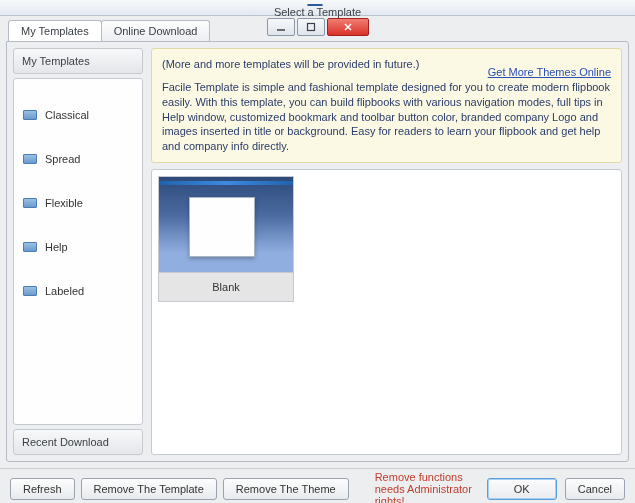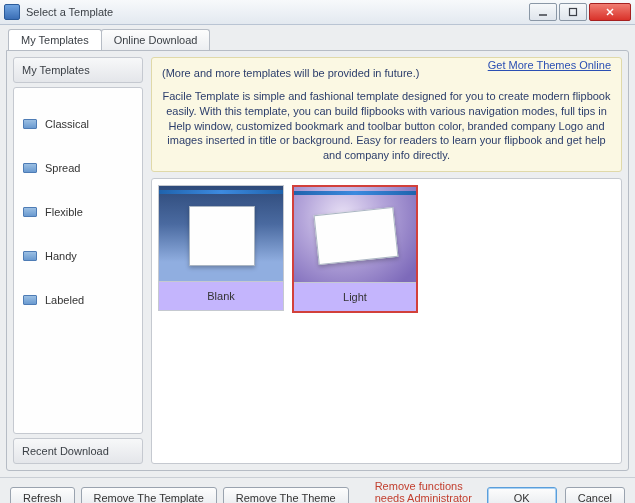--- a/index.html
+++ b/index.html
@@ -1,19 +1,19 @@
 <!DOCTYPE html>
 <html><head>
 <meta charset="utf-8">
 <style>
 * { box-sizing: border-box; margin: 0; padding: 0; font-family: "Segoe UI", Tahoma, sans-serif; font-size: 11px; }
 body { width: 635px; height: 503px; background: #eceef0; overflow: hidden; }
 
 
-.titlebar { height: 16px; background: linear-gradient(#f7f9fb, #e3e9f0); border-bottom: 1px solid #b9c4d3; display: flex; align-items: center; padding: 12px 4px; }
+.titlebar { height: 16px; background: linear-gradient(#f7f9fb, #e3e9f0); border-bottom: 1px solid #b9c4d3; display: flex; align-items: center; padding: 4px 4px; flex-direction: column; }
 .titlebar .appicon { width: 16px; height: 16px; background: linear-gradient(#6fa3e0,#3a6eb5); border: 1px solid #2a5a99; border-radius: 2px; margin-right: 6px; }
 .titlebar .title { color: #3a3f45; flex: 1; }
 .winbtns { display: flex; gap: 2px; }
 .winbtn { width: 28px; height: 18px; border: 1px solid #8a97a6; border-radius: 2px; background: linear-gradient(#f6f8fa,#dfe5ec); display: flex; align-items: center; justify-content: center; color: #3c4048; }
 .winbtn.close { background: linear-gradient(#f07d72,#d9322a); color: #fff; border-color: #a52020; width: 42px; }
 .winbtn svg { width: 10px; height: 10px; }
 
 
 .tabs { display: flex; padding: 4px 8px 0 8px; gap: 0; }
 .tab { padding: 4px 12px; border: 1px solid #b6bcc5; border-bottom: none; background: linear-gradient(#fdfdfd,#eceef1); border-radius: 3px 3px 0 0; color: #3a3f45; margin-right: -1px; cursor: pointer; }
@@ -27,25 +27,25 @@
 .grouplabel { border: 1px solid #c5c9d0; background: linear-gradient(#f7f8f9,#e4e6ea); border-radius: 3px; padding: 6px 8px; color: #3a3f45; }
 .catlist { flex: 1; border: 1px solid #c5c9d0; background: #fefefe; border-radius: 3px; padding: 4px 4px; overflow: auto; }
 .catitem { display: flex; align-items: center; gap: 8px; padding: 5px 4px; color: #333; cursor: pointer; border: 1px solid transparent; border-radius: 2px; margin-bottom: 2px; margin-top: 20px; }
 .catitem.selected { border: 1px solid #d2403b; }
 .caticon { width: 14px; height: 10px; background: linear-gradient(#9bbfe3,#6a9ad0); border: 1px solid #4e7cb5; border-radius: 1px; flex-shrink: 0; }
 .recent { }
 
 
 .rightpane { flex: 1; display: flex; flex-direction: column; gap: 6px; }
 .infobox { border: 1px solid #e0d9a9; background: #fbf8e3; border-radius: 3px; padding: 8px 10px; color: #2b3d6b; position: relative; line-height: 1.35; }
-.infobox .link { position: absolute; top: 0; right: 10px; color: #2b4fb3; text-decoration: underline; cursor: pointer; }
-.infobox .para2 { color: #2b3d6b; margin-top: 8px; text-align: center; }
+.infobox .link { position: absolute; top: 16px; right: 10px; color: #2b4fb3; text-decoration: underline; cursor: pointer; }
+.infobox .para2 { color: #2b3d6b; margin-top: 8px; }
 
 .thumbs { border: 1px solid #c5c9d0; background: #fff; border-radius: 3px; flex: 1; padding: 6px; display: flex; gap: 8px; align-items: flex-start; }
-.thumb { width: 126px; border: 1px solid #c5c9d0; background: #c4b5fd; }
+.thumb { width: 136px; border: 1px solid #c5c9d0; background: #e5e5e5; }
 .thumb.selected { border: 2px solid #d2403b; }
 .thumb .preview { height: 96px; background: linear-gradient(180deg,#2e4a7a 0%,#4a6aa0 40%,#90aee0 80%); position: relative; border-bottom: 1px solid #c5c9d0; overflow: hidden; }
 .thumb .preview .bar { position: absolute; top: 4px; left: 0; right: 0; height: 4px; background: linear-gradient(90deg,#1f63ad,#3d8adf,#1f63ad); }
 .thumb .preview .page { position: absolute; left: 30px; top: 20px; width: 66px; height: 60px; background: #fefefe; border: 1px solid #aab5c2; box-shadow: 0 2px 4px rgba(0,0,0,.25); }
 .thumb .preview.light { background: radial-gradient(circle at 40% 30%, #e8e0f5 0%, #b6a7db 40%, #7d6aba 90%); }
 .thumb .preview.light .page { transform: rotate(-6deg); width: 80px; left: 22px; top: 24px; height: 50px; }
 .thumb .tlabel { text-align: center; padding: 8px 0; color: #333; }
 
 
 .footer { height: 40px; background: #eceef0; border-top: 1px solid #c9ced5; display: flex; align-items: center; padding: 0 10px; gap: 6px; }
@@ -96,21 +96,21 @@
       <div class="catitem">
           <span class="caticon"></span>
           <span>Spread</span>
         </div>
       <div class="catitem">
           <span class="caticon"></span>
           <span>Flexible</span>
         </div>
       <div class="catitem">
           <span class="caticon"></span>
-          <span>Handy</span>
+          <span>Help</span>
         </div>
       <div class="catitem">
           <span class="caticon"></span>
           <span>Labeled</span>
         </div>
     </div>
     <div class="grouplabel recent">Recent Download</div>
   </div>
 
   <div class="rightpane">
@@ -120,27 +120,20 @@
       <div class="para2">Facile Template is simple and fashional template designed for you to create modern flipbook easily. With this template, you can build flipbooks with various navigation modes, full tips in Help window, customized bookmark and toolbar button color, branded company Logo and images inserted in title or background. Easy for readers to learn your flipbook and get help and company info directly.</div>
     </div>
     <div class="thumbs">
       <div class="thumb">
         <div class="preview">
           <div class="bar"></div>
             <div class="page"></div>
         </div>
         <div class="tlabel">Blank</div>
       </div>
-      <div class="thumb selected">
-        <div class="preview light">
-          <div class="bar"></div>
-            <div class="page"></div>
-        </div>
-        <div class="tlabel">Light</div>
-      </div>
     </div>
   </div>
 </div>
 
 <div class="footer">
   <div class="btn">Refresh</div>
   <div class="btn">Remove The Template</div>
   <div class="btn">Remove The Theme</div>
   <div class="warn">Remove functions needs Administrator rights!</div>
   <div class="righttools">

